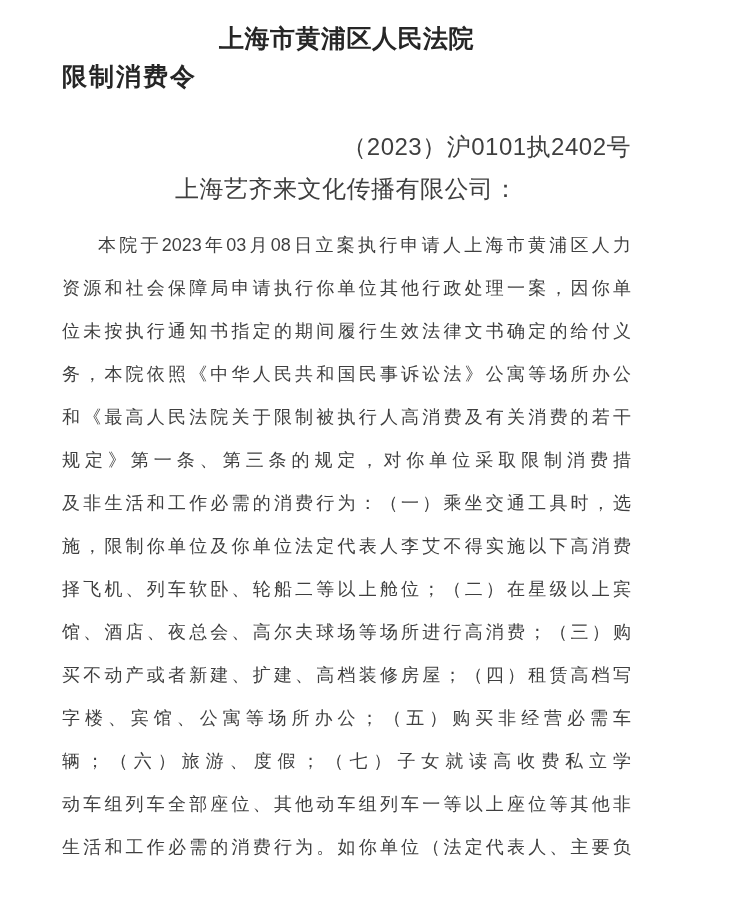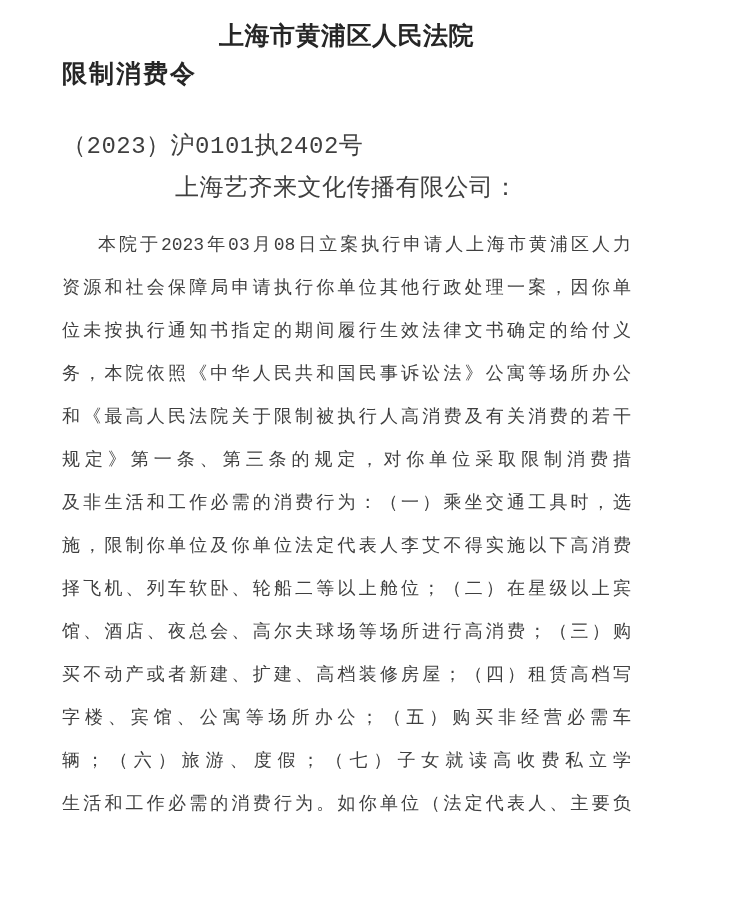--- a/index.html
+++ b/index.html
@@ -8,21 +8,21 @@
     background: #ffffff;
   }
   .page {
     position: relative;
     width: 659px;
     height: 920px;
     box-sizing: border-box;
     background: #ffffff;
     padding: 22px 28px 0 62px;
     overflow: hidden;
-    font-family: Liberation Mono, monospace;
+    font-family: Liberation Sans, sans-serif;
     color: #3f3f3f;
   }
   .court-name {
     margin: 0;
     text-align: center;
     font-size: 25px;
     font-weight: bold;
     line-height: 32px;
     letter-spacing: 0.5px;
     color: #262626;
@@ -31,21 +31,21 @@
     margin: 6px 0 0 0;
     text-align: left;
     font-size: 25px;
     font-weight: bold;
     line-height: 32px;
     letter-spacing: 2px;
     color: #262626;
   }
   .case-number {
     margin-top: 40px;
-    text-align: left;
+    text-align: right;
     font-size: 24px;
     line-height: 30px;
     letter-spacing: 0.5px;
     color: #3f3f3f;
   }
   .addressee {
     margin-top: 12px;
     text-align: center;
     font-size: 24px;
     line-height: 30px;
@@ -83,15 +83,16 @@
     <div class="body-line">务，本院依照《中华人民共和国民事诉讼法》公寓等场所办公</div>
     <div class="body-line">和《最高人民法院关于限制被执行人高消费及有关消费的若干</div>
     <div class="body-line">规定》第一条、第三条的规定，对你单位采取限制消费措</div>
     <div class="body-line">及非生活和工作必需的消费行为：（一）乘坐交通工具时，选</div>
     <div class="body-line">施，限制你单位及你单位法定代表人李艾不得实施以下高消费</div>
     <div class="body-line">择飞机、列车软卧、轮船二等以上舱位；（二）在星级以上宾</div>
     <div class="body-line">馆、酒店、夜总会、高尔夫球场等场所进行高消费；（三）购</div>
     <div class="body-line">买不动产或者新建、扩建、高档装修房屋；（四）租赁高档写</div>
     <div class="body-line">字楼、宾馆、公寓等场所办公；（五）购买非经营必需车</div>
     <div class="body-line">辆；（六）旅游、度假；（七）子女就读高收费私立学</div>
+    <div class="body-line">动车组列车全部座位、其他动车组列车一等以上座位等其他非</div>
     <div class="body-line">生活和工作必需的消费行为。如你单位（法定代表人、主要负</div>
   </div>
 </div>
 
 </body></html>

